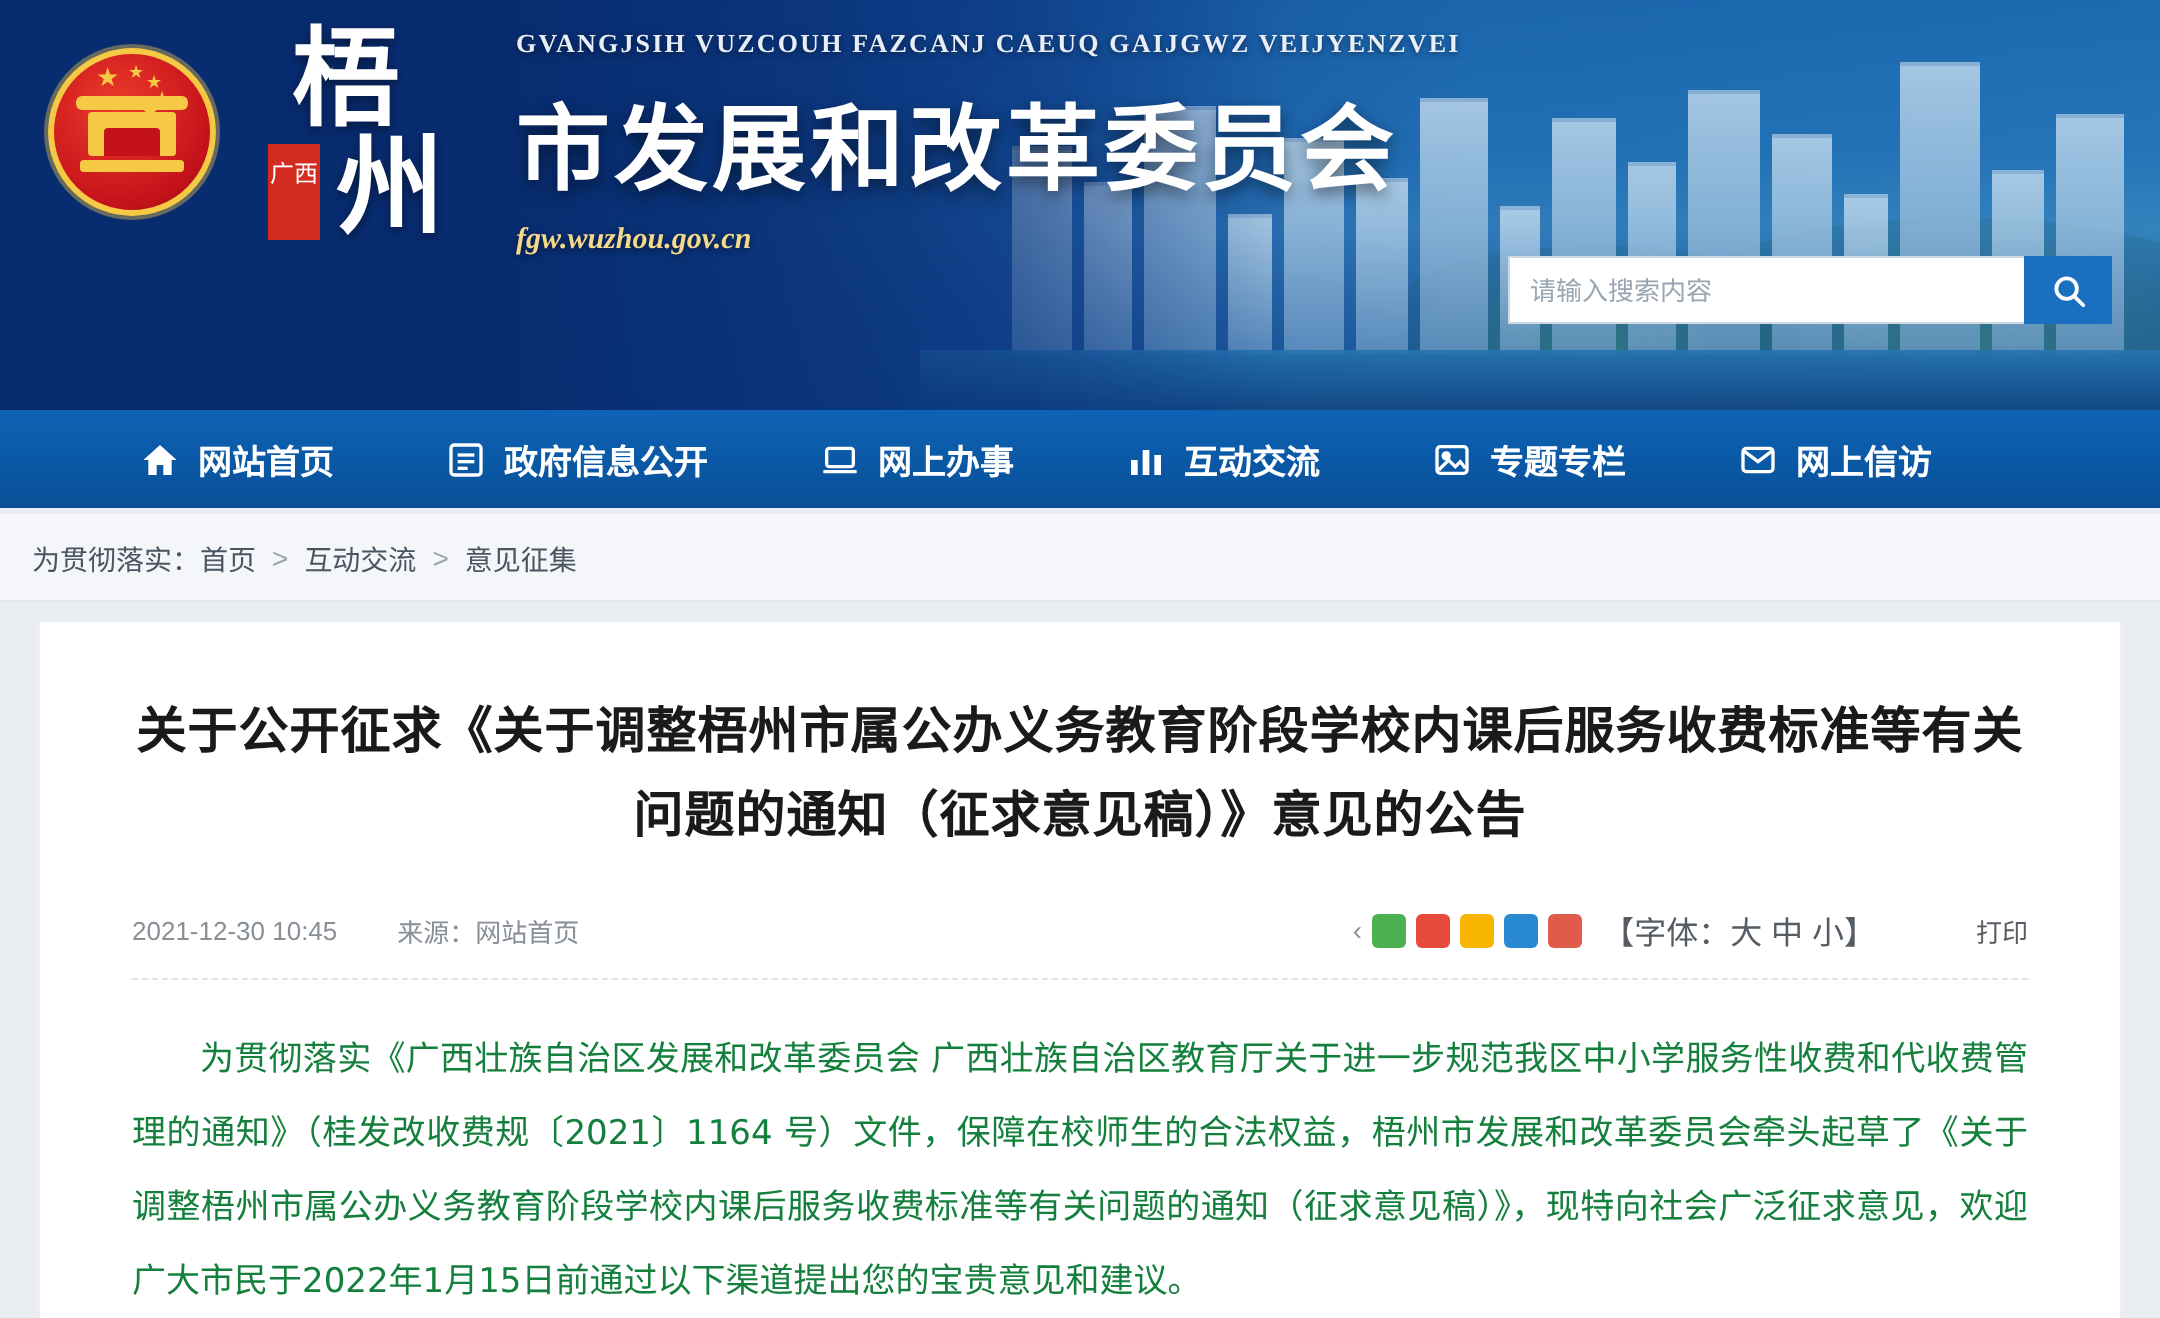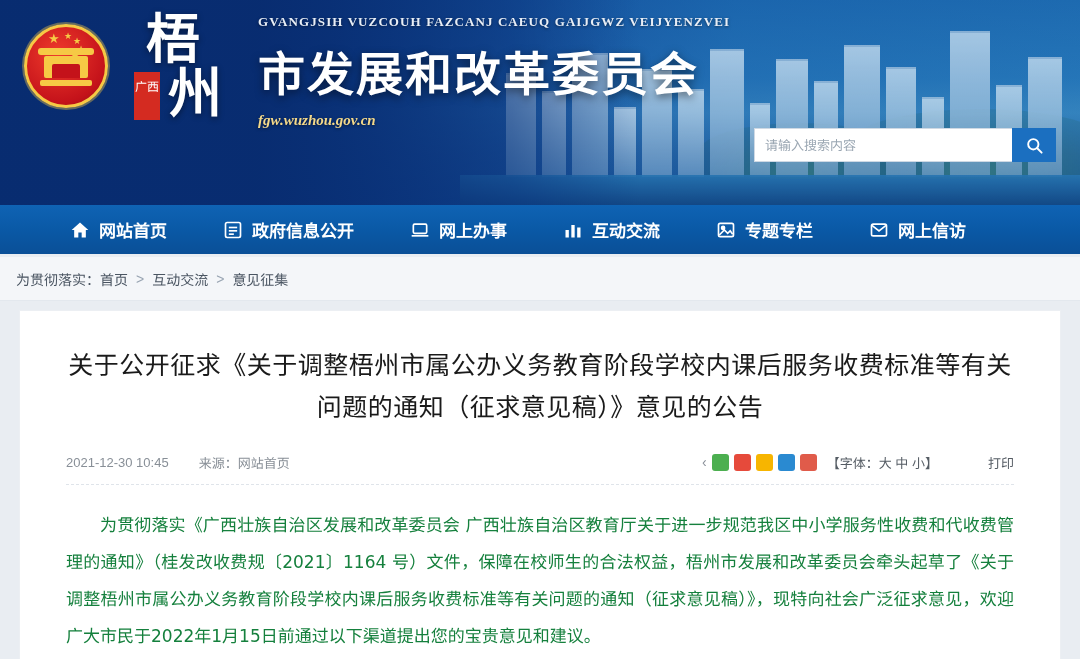--- a/index.html
+++ b/index.html
@@ -185,21 +185,21 @@
   }
   .card {
     background: #ffffff;
     width: 1040px;
     height: 348px;
     padding: 34px 46px 0 46px;
     box-shadow: 0 0 0 1px #eceff3;
   }
   .art-title {
     text-align: center;
-    font-size: 25px; font-weight: normal; color: #1a1a1a;
+    font-size: 25px; font-weight: bold; color: #1a1a1a;
     line-height: 42px;
     letter-spacing: 0.5px;
     font-family: "DejaVu Sans", "Liberation Sans", sans-serif;
   }
   .meta-row {
     margin-top: 24px;
     display: flex; align-items: center;
     border-bottom: 1px dashed #dfe4ea;
     padding-bottom: 12px;
     font-size: 13px; color: #888f97;
@@ -211,21 +211,21 @@
   .share-icons .si {
     width: 17px; height: 17px; border-radius: 3px;
     display: inline-block;
   }
   .si.share-glyph { background: none; color: #8a9099; font-size: 14px; width: auto; }
   .si.wechat { background: #4caf50; }
   .si.weibo  { background: #e64a3b; }
   .si.qzone  { background: #f7b500; }
   .si.douban { background: #2a8ad1; }
   .si.renren { background: #e05b4a; }
-  .fontsize { color: #555c64; font-size: 13px; white-space: nowrap; }
+  .fontsize { color: #555c64; font-size: 16px; white-space: nowrap; }
   .print { color: #555c64; font-size: 13px; cursor: pointer; margin-left: 40px; }
 
   .body-text {
     margin-top: 22px;
     font-size: 17px;
     line-height: 37px;
     color: #15803d;
     text-align: justify;
     font-family: "DejaVu Sans", "Liberation Sans", sans-serif;
   }

